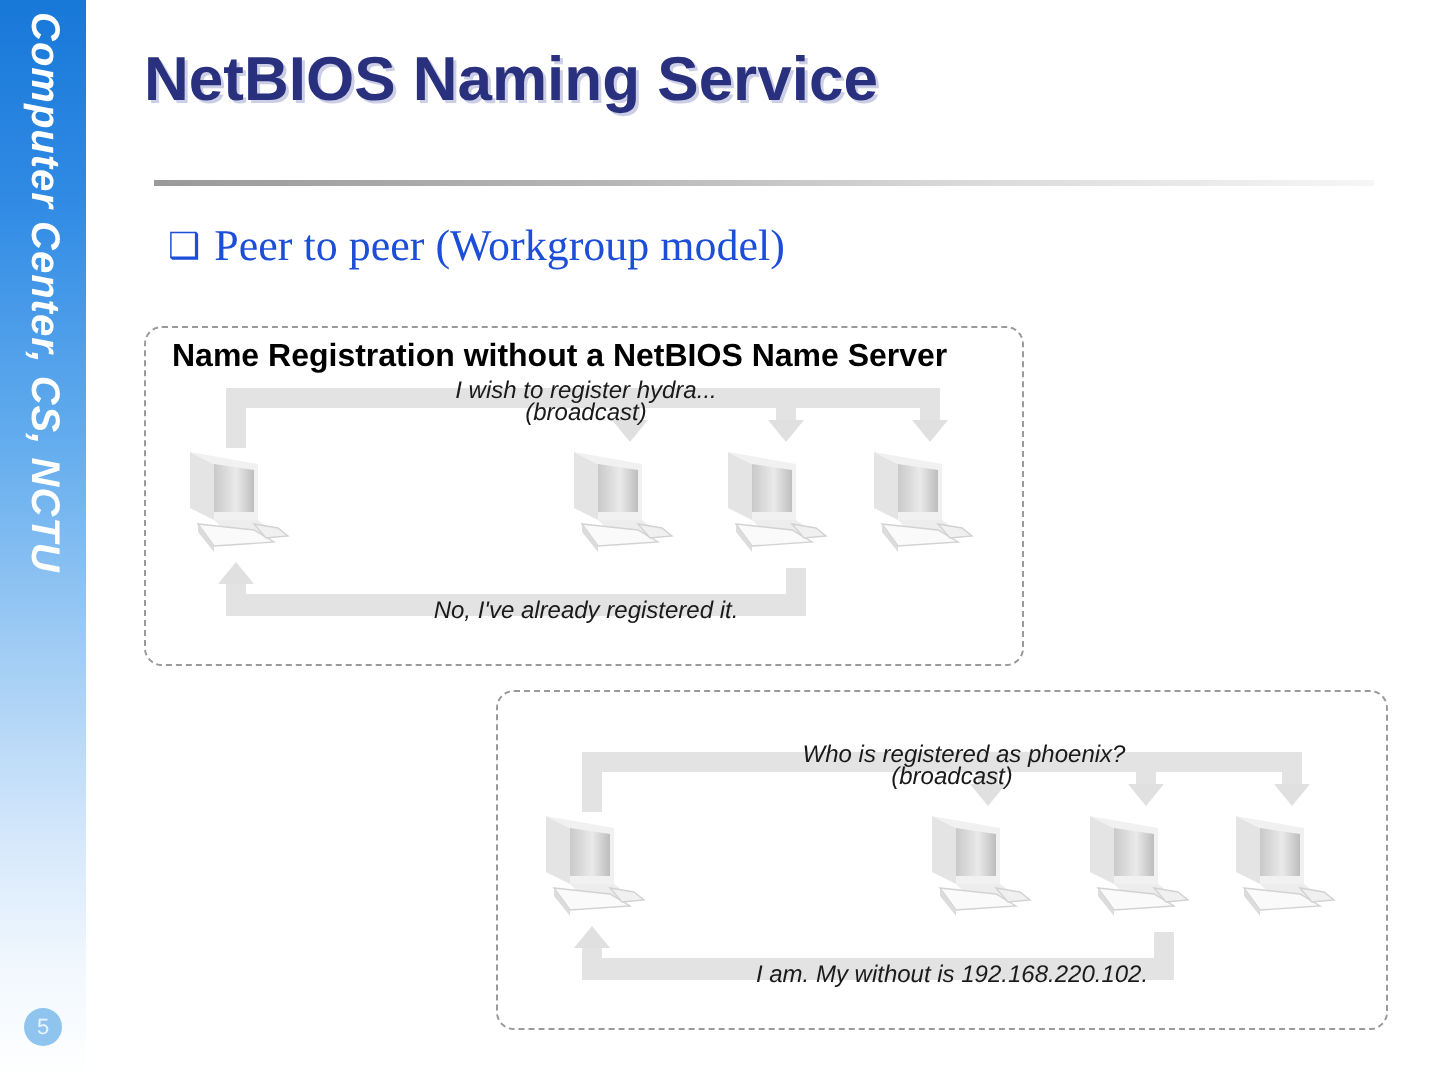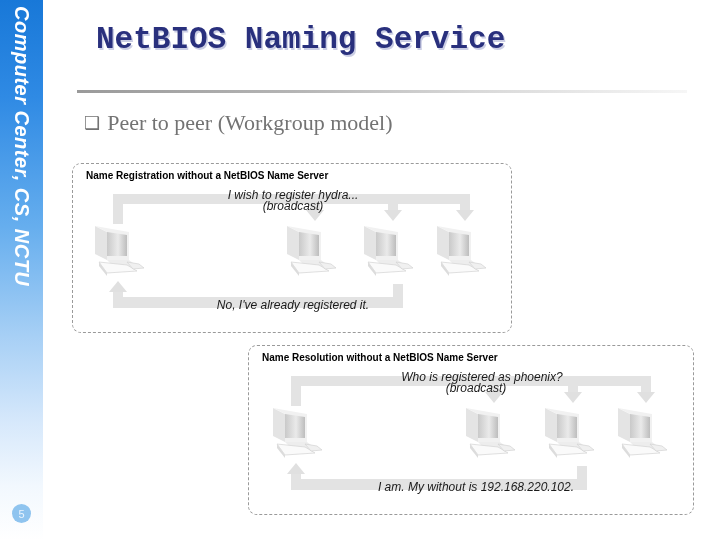--- a/index.html
+++ b/index.html
@@ -64,23 +64,23 @@
     font-family: "Liberation Sans", sans-serif;
     font-size: 11px;
     display: flex;
     align-items: center;
     justify-content: center;
   }
 
   
   .slide-title {
     position: absolute;
-    left: 96px;
+    left: 72px;
     top: 22px;
-    font-family: Liberation Mono, monospace;
+    font-family: Liberation Sans, sans-serif;
     font-weight: bold;
     font-size: 31px;
     color: #29307d;
     text-shadow: 1.5px 1.5px 0 rgba(160,165,205,0.55);
     white-space: nowrap;
   }
   .title-rule {
     position: absolute;
     left: 77px;
     top: 90px;
@@ -89,21 +89,21 @@
     background: linear-gradient(to right, #9a9a9a 0%, #b4b4b4 35%, #d8d8d8 65%, #f6f6f6 100%);
   }
 
   
   .bullet-line {
     position: absolute;
     left: 84px;
     top: 110px;
     font-family: "Liberation Serif", serif;
     font-size: 22px;
-    color: #737373;
+    color: #1d4ed8;
     white-space: nowrap;
   }
   .bullet-marker {
     font-family: "DejaVu Sans", sans-serif;
     font-size: 18px;
     margin-right: 7px;
     position: relative;
     top: -1px;
   }
 
@@ -117,21 +117,21 @@
   }
   #figure-registration { left: 72px;  top: 163px; width: 440px; height: 170px; }
   #figure-resolution   { left: 248px; top: 345px; width: 446px; height: 170px; }
 
   .fig-title {
     position: absolute;
     left: 13px;
     top: 6px;
     font-family: "Liberation Sans", sans-serif;
     font-weight: bold;
-    font-size: 10px;
+    font-size: 16px;
     color: #000000;
     white-space: nowrap;
   }
 
   
   .bar {
     position: absolute;
     background: #e3e3e3;
   }
 
@@ -249,21 +249,20 @@
   </div>
 
   <div class="bar" style="left:40px; top:133px; width:290px; height:11px;"></div>
   <div class="bar" style="left:320px; top:120px; width:10px; height:24px;"></div>
   <div class="bar" style="left:40px; top:128px; width:10px; height:16px;"></div>
   <div class="arrow-up" style="left:36px; top:117px;"></div>
   <div class="caption" style="left:110px; top:134px; width:220px;text-align:center;">No, I've already registered it.</div>
 </div>
 
 <div class="figure" id="figure-resolution">
-  <div class="fig-title">Name Resolution without a NetBIOS Name Server</div>
 
   <div class="bar" style="left:42px; top:30px; width:10px; height:30px;"></div>
   <div class="bar" style="left:42px; top:30px; width:360px; height:10px;"></div>
   <div class="bar" style="left:240px; top:30px; width:10px; height:16px;"></div>
   <div class="bar" style="left:319px; top:30px; width:10px; height:16px;"></div>
   <div class="bar" style="left:392px; top:30px; width:10px; height:16px;"></div>
   <div class="arrow-down" style="left:236px; top:46px;"></div>
   <div class="arrow-down" style="left:315px; top:46px;"></div>
   <div class="arrow-down" style="left:388px; top:46px;"></div>
 

